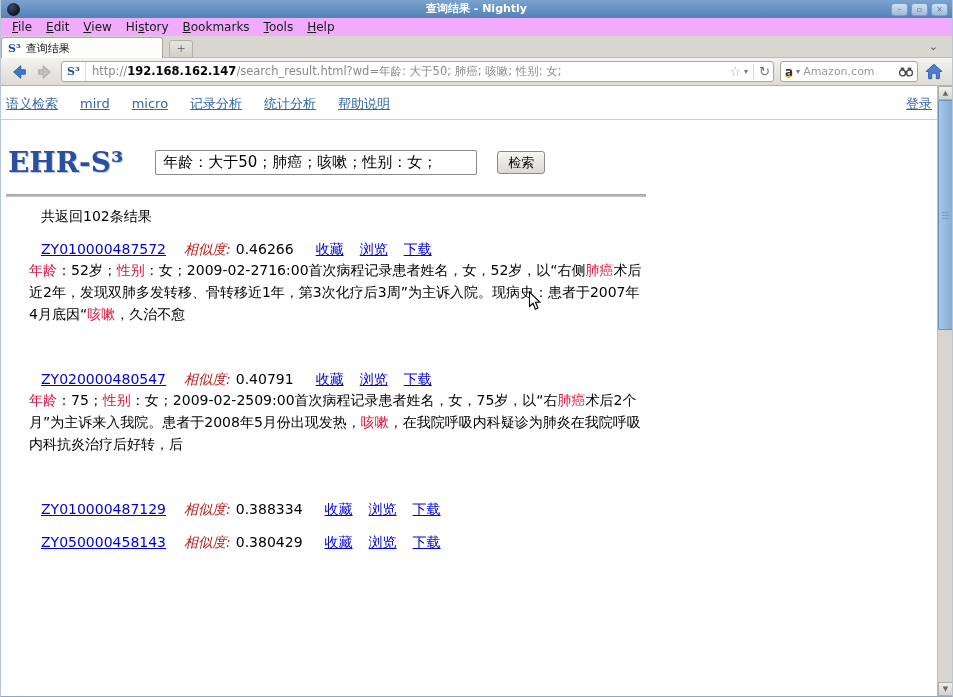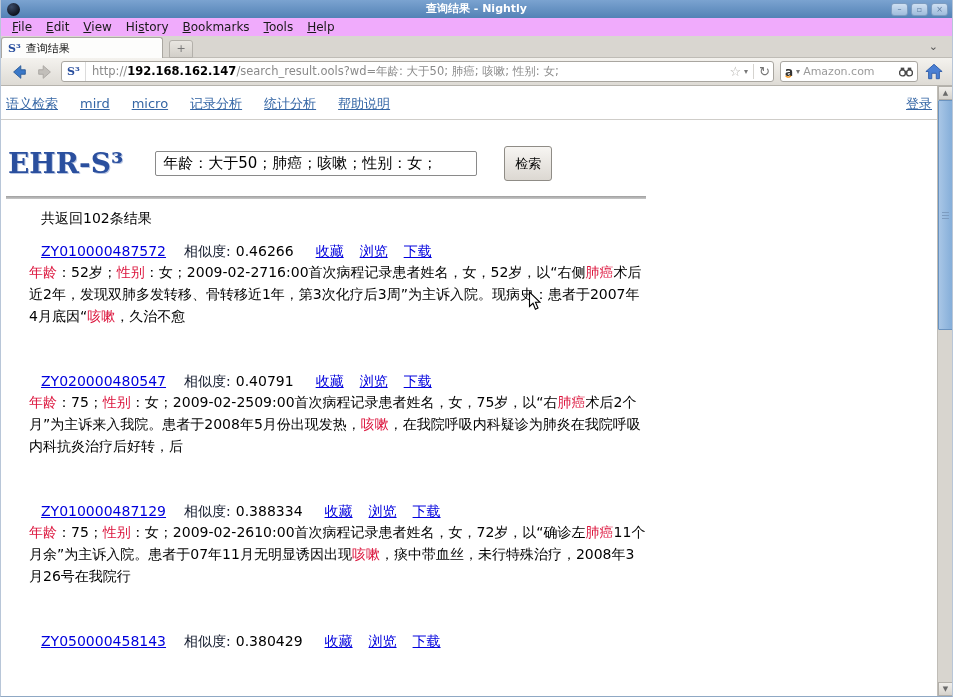--- a/index.html
+++ b/index.html
@@ -61,31 +61,31 @@
   .content { height:611px; background:#fff; position:relative; overflow:hidden; }
   .sitenav { padding:9px 20px 6px 5px; border-bottom:1px solid #cfcdc9; display:flex; align-items:baseline;text-align:center; }
   .site-link { color:#3566a5; font-size:13px; text-decoration:underline; margin-right:22px; }
   .login-link { margin-left:auto; margin-right:0; }
 
   .searchrow { margin:26px 0 0 7px; display:flex; align-items:center; }
   .logo { font-family:"DejaVu Serif", serif; font-weight:bold; font-size:28px; color:#2a4f9e;
           letter-spacing:0px; text-shadow:1px 1px 0 #b9c6e2; }
   .query-input { margin-left:32px; width:322px; height:25px; border:1px solid #8a8a8a; border-radius:2px;
                  font-size:15px; padding:2px 7px; font-family:"DejaVu Sans", sans-serif; color:#000; }
-  .search-btn { margin-left:27px; height:35px; padding:0 10px; font-size:13px; color:#000;
+  .search-btn { margin-left:20px; height:23px; padding:0 10px; font-size:13px; color:#000;
                 background:linear-gradient(#f7f5f2,#dcd8d2); border:1px solid #8f8c86; border-radius:3px; }
 
   .divider { margin:15px 0 0 5px; width:640px; height:3px; background:linear-gradient(#9e9e9e,#c9c9c9); }
 
   .summary { margin:11px 0 0 40px; font-size:14px; color:#000; }
   .results-list { margin-top:2px; }
   .result-item { margin:15px 0 0 28px; width:618px; }
   .result-head { padding-left:12px; display:flex; align-items:baseline; font-size:14px; }
   .result-id { color:#0000dd; text-decoration:underline; }
-  .sim-label { margin-left:18px; color:#0f172a; }
+  .sim-label { margin-left:18px; color:#b91c1c;font-style:italic; }
   .sim-value { margin-left:5px; color:#000; }
   .result-actions { margin-left:22px; display:flex; gap:16px; }
   .action-link { color:#0000dd; font-size:14px; text-decoration:underline; }
   .result-snippet { font-size:14px; line-height:22px; color:#000; margin-bottom:46px; }
 
   
   .scrollbar { position:absolute; right:0; top:86px; bottom:0; width:15px; background:#d8d5cf;
                border-left:1px solid #c0bdb7; }
   .sb-btn { position:absolute; left:0; width:15px; height:14px; background:linear-gradient(#f0eeea,#d6d3cd);
             border:1px solid #b3b0aa; font-size:7px; color:#6a6a6a; text-align:center; line-height:12px; }
@@ -135,21 +135,21 @@
       <path d="M12 3 L4 10 L12 17 L12 12.5 L17 12.5 L17 7.5 L12 7.5 Z" fill="#3a78c8" stroke="#2b5a96"></path>
     </svg>
   </div>
   <div class="nav-arrow">
     <svg width="18" height="18" viewBox="0 0 20 20">
       <path d="M8 3 L16 10 L8 17 L8 12.5 L3 12.5 L3 7.5 L8 7.5 Z" fill="#c2bfba" stroke="#a8a5a0"></path>
     </svg>
   </div>
   <div class="urlbar">
     <span class="url-favicon">S³</span>
-    <span class="url-text"><span>http://</span><span class="url-host">192.168.162.147</span><span>/search_result.ools?wd=年龄: 大于50; 肺癌; 咳嗽; 性别: 女;</span></span>
+    <span class="url-text"><span>http://</span><span class="url-host">192.168.162.147</span><span>/search_result.html?wd=年龄: 大于50; 肺癌; 咳嗽; 性别: 女;</span></span>
     <span class="url-icons">
       <span class="star-icon">☆</span>
       <span class="tiny-chevron">▾</span>
       <span class="url-divider"></span>
       <span class="reload-icon">↻</span>
     </span>
   </div>
   <div class="searchbox">
     <span class="amazon-a">a</span>
     <span class="tiny-chevron">▾</span>
@@ -225,21 +225,20 @@
     <div class="result-head">
       <a href="#" class="result-id">ZY010000487129</a>
       <span class="sim-label">相似度:</span>
       <span class="sim-value">0.388334</span>
       <span class="result-actions">
             <a href="#" class="action-link">收藏</a>
             <a href="#" class="action-link">浏览</a>
             <a href="#" class="action-link">下载</a>
           </span>
     </div>
-    <div class="result-snippet"><span style="color: rgb(220, 20, 60);">年龄</span><span>：75；</span><span style="color: rgb(220, 20, 60);">性别</span><span>：女；2009-02-2610:00首次病程记录患者姓名，女，72岁，以“确诊左</span><span style="color: rgb(220, 20, 60);">肺癌</span><span>11个月余”为主诉入院。患者于07年11月无明显诱因出现</span><span style="color: rgb(220, 20, 60);">咳嗽</span><span>，痰中带血丝，未行特殊治疗，2008年3月26号在我院行</span></div>
   </div>
 
   <div class="result-item">
     <div class="result-head">
       <a href="#" class="result-id">ZY050000458143</a>
       <span class="sim-label">相似度:</span>
       <span class="sim-value">0.380429</span>
       <span class="result-actions">
             <a href="#" class="action-link">收藏</a>
             <a href="#" class="action-link">浏览</a>

